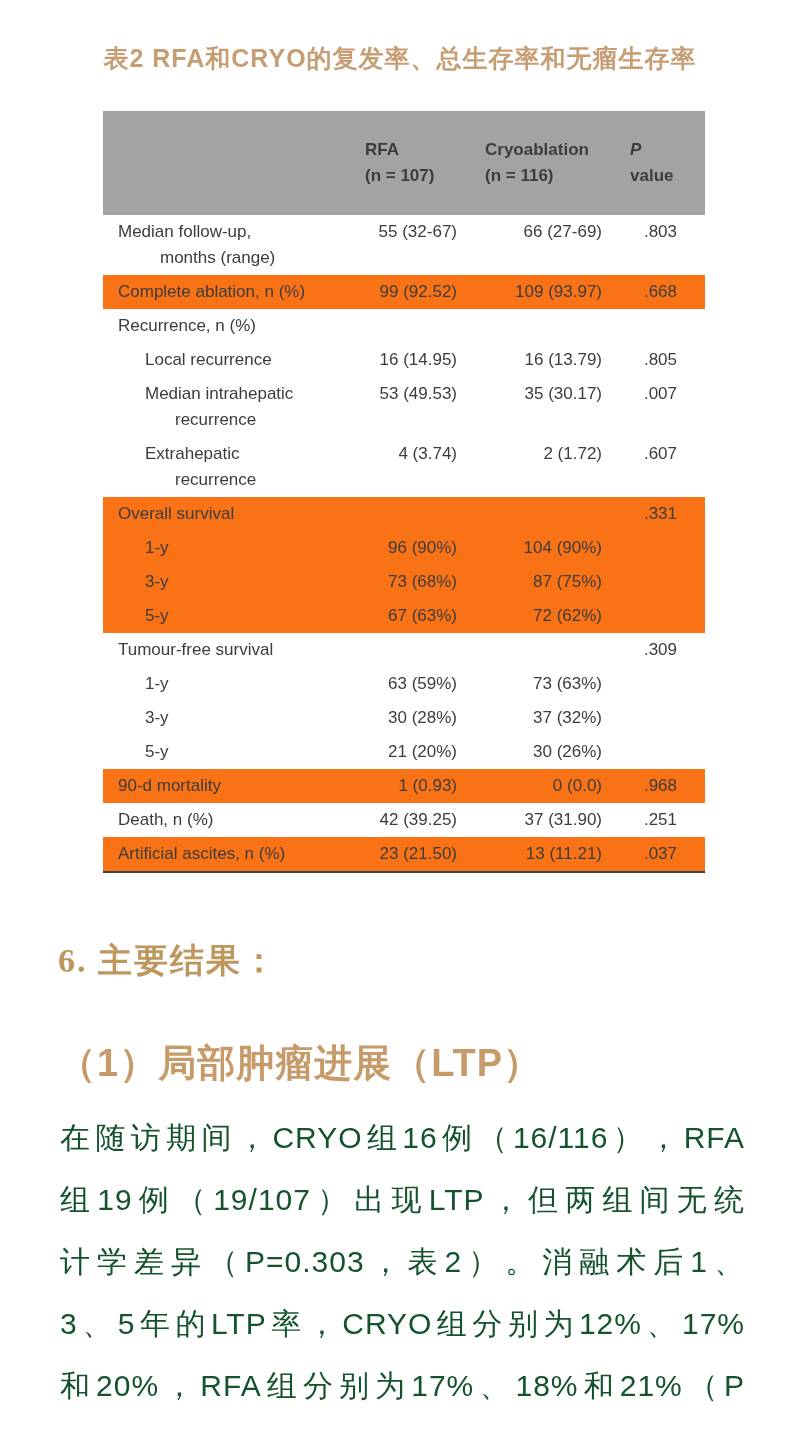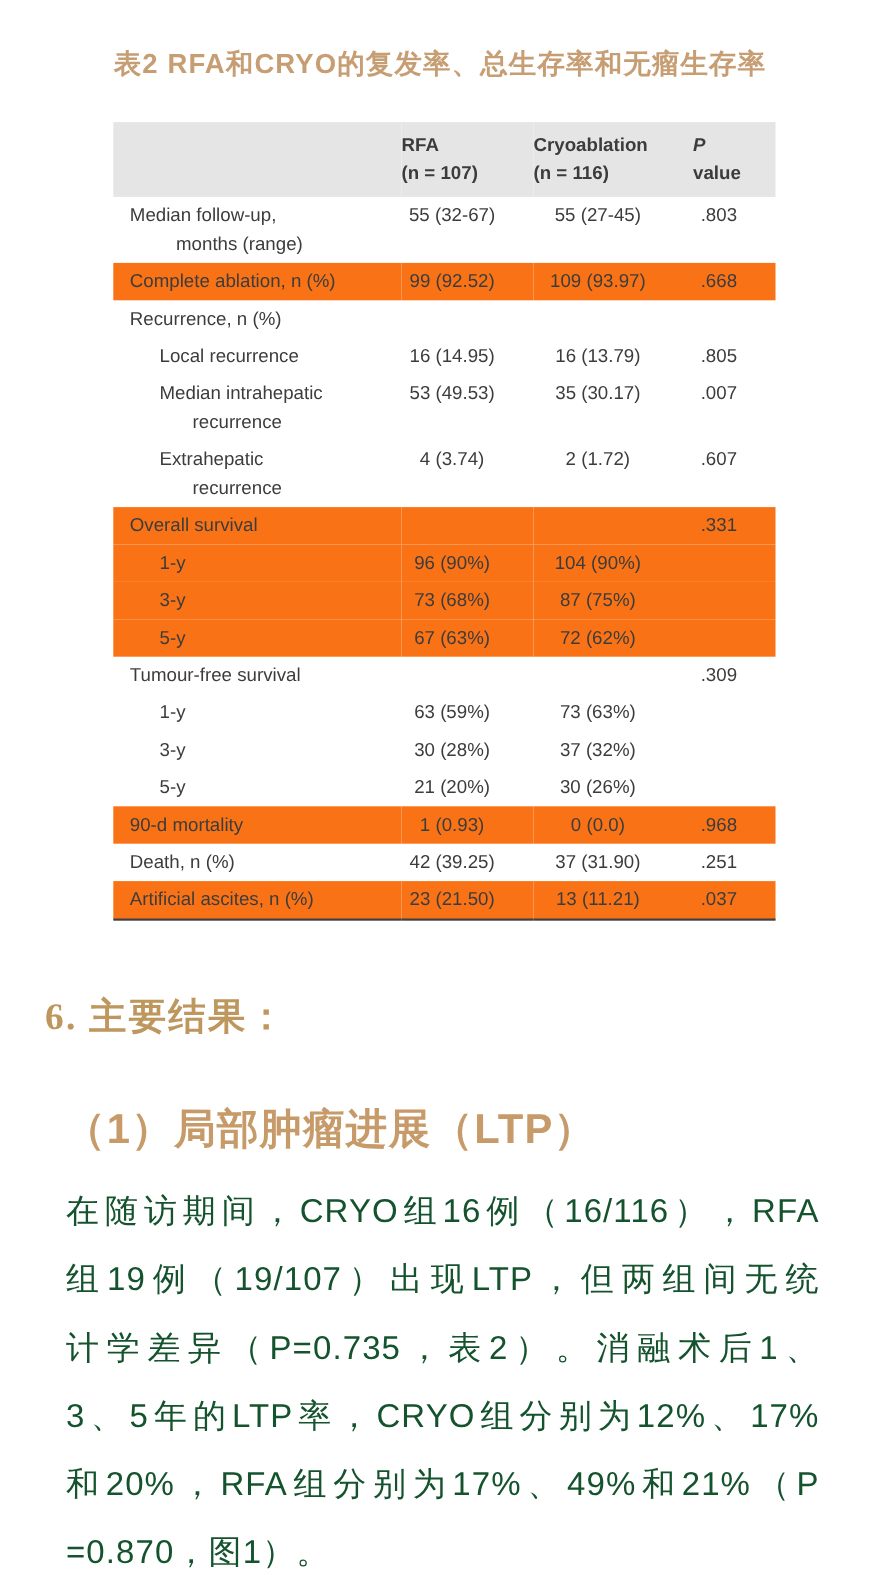--- a/index.html
+++ b/index.html
@@ -28,33 +28,33 @@
   }
   col.c-label { width:262px; }
   col.c-rfa   { width:120px; }
   col.c-cryo  { width:145px; }
   col.c-p     { width:75px;  }
   .data-table th, .data-table td {
     vertical-align:top; text-align:left;
     padding:4px 0; line-height:26px; font-weight:normal;
   }
   .data-table thead th {
-    background:#e5e5e5; padding:8px 0; font-weight:bold;
+    background:#a3a3a3; padding:26px 0; font-weight:bold;
   }
   .data-table thead th .it { font-style:italic; }
   td.lbl { padding-left:15px; }
   tr.ind td.lbl { padding-left:42px; }
   td.lbl .l2 { padding-left:42px; }
   tr.ind td.lbl .l2 { padding-left:30px; }
-  td.val { text-align:center; padding-right:28px; }
+  td.val { text-align:right; padding-right:28px; }
   tr.shade td { background:#f97316; }
   .data-table tbody tr:last-child td { border-bottom:2px solid #404040; }
   
   .section-heading {
-    margin:66px 0 0 41px;
+    margin:66px 0 0 58px;
     font-family:"Liberation Serif","DejaVu Serif",serif;
     font-size:34px; line-height:44px; font-weight:bold;
     color:#be975e; letter-spacing:2px;
   }
   .sub-heading {
     margin:60px 60px 0 58px;
     font-size:38px; line-height:40px; font-weight:bold;
     color:#c79a69; letter-spacing:1px;
   }
   
@@ -100,21 +100,21 @@
           </th>
       </tr>
     </thead>
     <tbody>
       <tr>
           <td class="lbl">
             <div>Median follow-up,</div>
             <div class="l2">months (range)</div>
           </td>
           <td class="val">55 (32-67)</td>
-          <td class="val">55 (27-45)</td>
+          <td class="val">66 (27-69)</td>
           <td class="val">.803</td>
         </tr>
       <tr class="shade">
           <td class="lbl">
             <div>Complete ablation, n (%)</div>
           </td>
           <td class="val">99 (92.52)</td>
           <td class="val">109 (93.97)</td>
           <td class="val">.668</td>
         </tr>
@@ -243,19 +243,19 @@
     </tbody>
   </table>
 
   <div class="section-heading">6. 主要结果：</div>
 
   <div class="sub-heading">（1）局部肿瘤进展（LTP）</div>
 
   <div class="body-text">
     <div class="body-line">在随访期间，CRYO组16例（16/116），RFA</div>
     <div class="body-line">组19例（19/107）出现LTP，但两组间无统</div>
-    <div class="body-line">计学差异（P=0.735，表2）。消融术后1、</div>
+    <div class="body-line">计学差异（P=0.303，表2）。消融术后1、</div>
     <div class="body-line">3、5年的LTP率，CRYO组分别为12%、17%</div>
-    <div class="body-line">和20%，RFA组分别为17%、49%和21%（P</div>
+    <div class="body-line">和20%，RFA组分别为17%、18%和21%（P</div>
     <div class="body-line last">=0.870，图1）。</div>
   </div>
 
 </div>
 
 </body></html>

